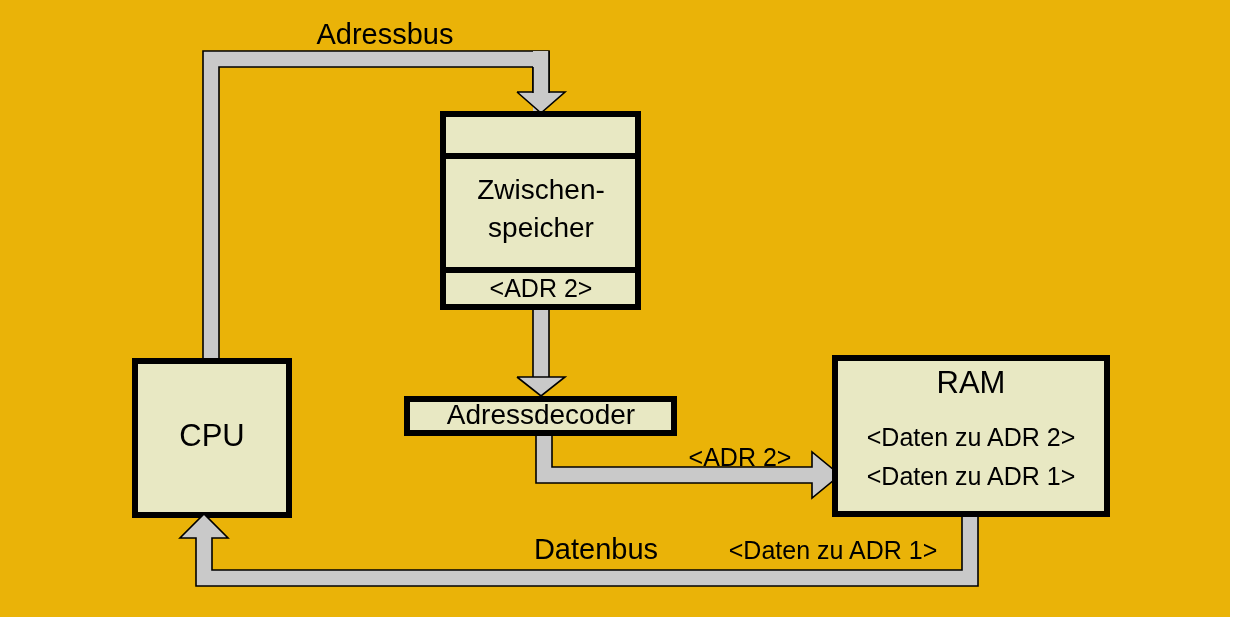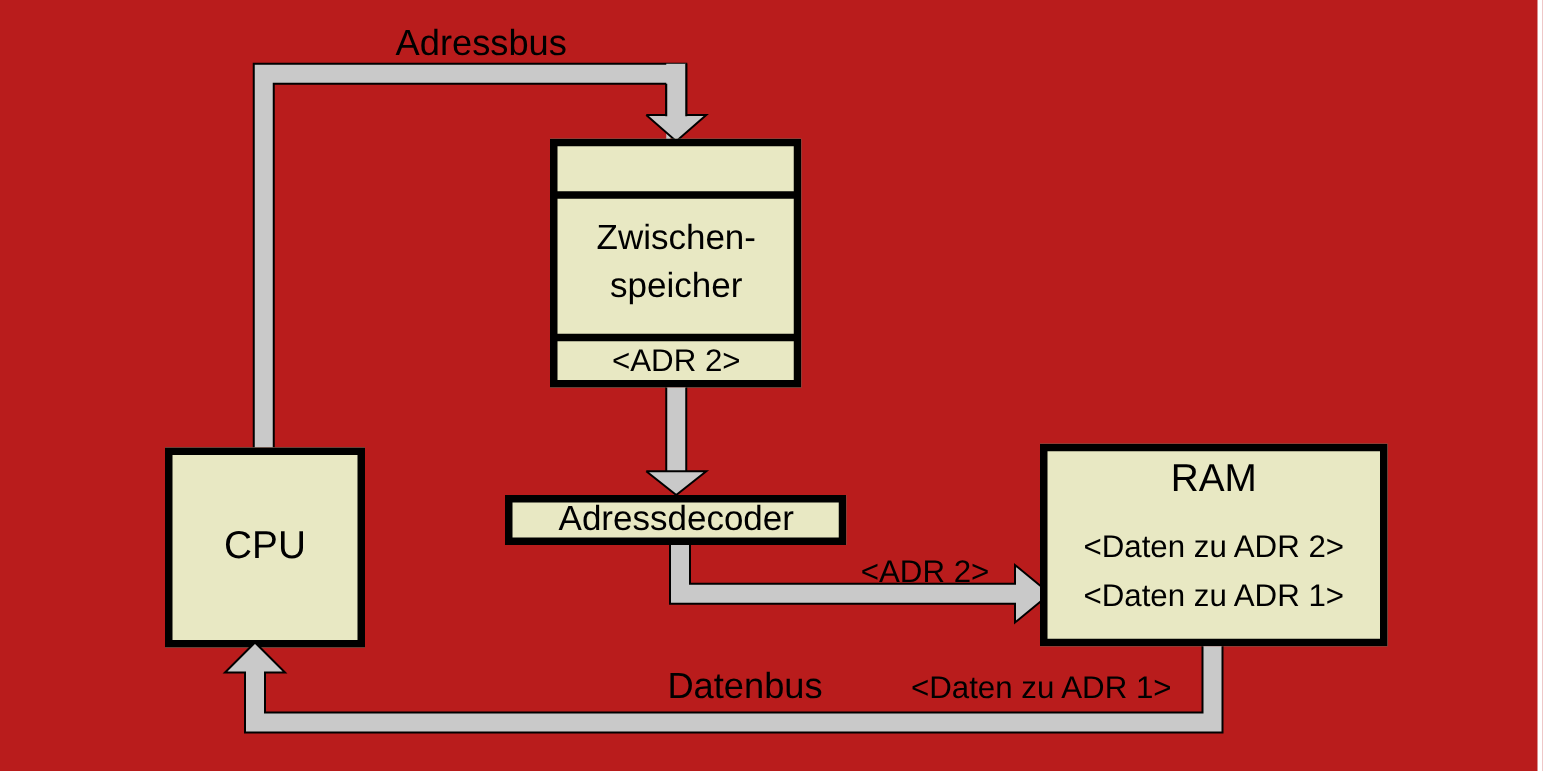--- a/index.html
+++ b/index.html
@@ -10,21 +10,21 @@
   body {
     width: 1234px;
     height: 617px;
     font-family: "Liberation Sans", sans-serif;
     overflow: hidden;
   }
   #diagram-root {
     position: relative;
     width: 1230px;
     height: 617px;
-    background: #b91c1c;
+    background: #eab308;
   }
   svg.canvas {
     position: absolute;
     top: 0;
     left: 0;
     width: 1234px;
     height: 617px;
     display: block;
   }
   .box-fill   { fill: #E8E8C3; }

